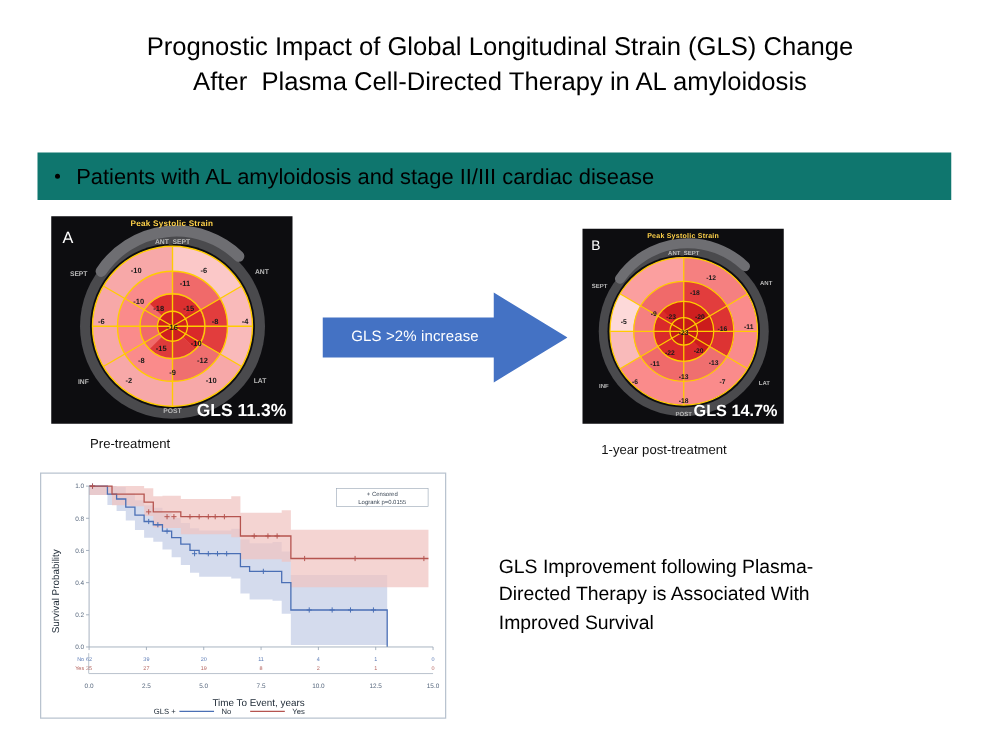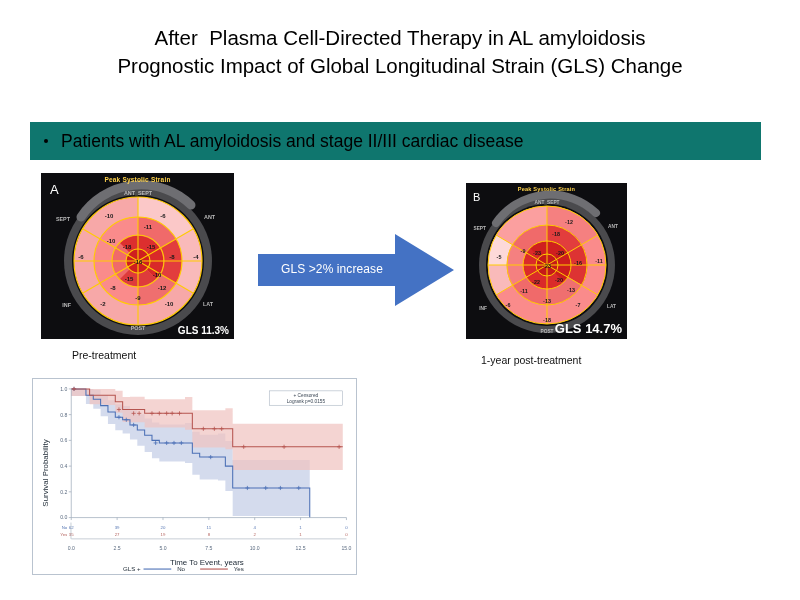--- a/index.html
+++ b/index.html
@@ -35,21 +35,21 @@
   .be-title{
     position:absolute;left:0;right:0;top:3px;text-align:center;
     color:#ffd24a;font-weight:bold;letter-spacing:.2px;
   }
   #bullseye-a .be-title{font-size:6.5px;}
   #bullseye-b .be-title{font-size:5.6px;}
   .be-letter{position:absolute;color:#fff;font-weight:400;}
   #bullseye-a .be-letter{left:9px;top:9px;font-size:13px;}
   #bullseye-b .be-letter{left:7px;top:8px;font-size:11px;}
   .be-gls{position:absolute;right:5px;bottom:3px;color:#fff;font-weight:bold;}
-  #bullseye-a .be-gls{font-size:10px;text-align:center;}
+  #bullseye-a .be-gls{font-size:14px;text-align:center;}
   #bullseye-b .be-gls{font-size:13px;}
   .be-svg{position:absolute;left:0;top:0;width:100%;height:100%;}
   .seg-label{fill:#1a1a1a;font-family:"Liberation Sans",sans-serif;font-weight:bold;}
   .dir-label{fill:#b9b9b9;font-family:"Liberation Sans",sans-serif;font-weight:bold;}
 
   
   #flow-arrow{position:absolute;left:258px;top:232px;width:196px;height:76px;}
   #flow-arrow .lab{
     position:absolute;left:14px;top:30px;width:120px;text-align:center;
     color:#ffffff;font-size:12px;letter-spacing:.1px;
@@ -79,22 +79,22 @@
     font-size:15.5px;line-height:1.45;color:#000;
   }
   #conclusion .l{display:block;white-space:pre;}
 </style>
 </head>
 <body>
 
 <div class="slide">
 
   <div id="title">
+    <span class="l">Prognostic Impact of Global Longitudinal Strain (GLS) Change</span>
     <span class="l">After  Plasma Cell-Directed Therapy in AL amyloidosis</span>
-    <span class="l">Prognostic Impact of Global Longitudinal Strain (GLS) Change</span>
   </div>
 
   <div id="bullet-banner">
     <span class="dot"></span>
     <span class="txt">Patients with AL amyloidosis and stage II/III cardiac disease</span>
   </div>
 
   <div class="bullseye" id="bullseye-a">
     <svg class="be-svg" viewBox="0 0 193 166">
       <defs>
@@ -341,14 +341,19 @@
       <g id="km-annot">
           <rect x="238" y="12" width="74" height="14.5" fill="#ffffff" stroke="#9aa7b6" stroke-width="0.5"></rect>
           <text x="275" y="18" text-anchor="middle" class="km-note">+ Censored</text>
           <text x="275" y="24.5" text-anchor="middle" class="km-note">Logrank p=0.0155</text>
         </g>
       <text id="km-xlabel" class="km-axis-title" x="175" y="188" text-anchor="middle">Time To Event, years</text>
       <text id="km-ylabel" class="km-axis-title" x="14" y="95" text-anchor="middle" transform="rotate(-90 14 95)">Survival Probability</text>
     </svg>
   </div>
 
+  <div id="conclusion">
+    <span class="l">GLS Improvement following Plasma-</span>
+    <span class="l">Directed Therapy is Associated With</span>
+    <span class="l">Improved Survival</span>
+  </div>
 
 </div>
 
 </body></html>

